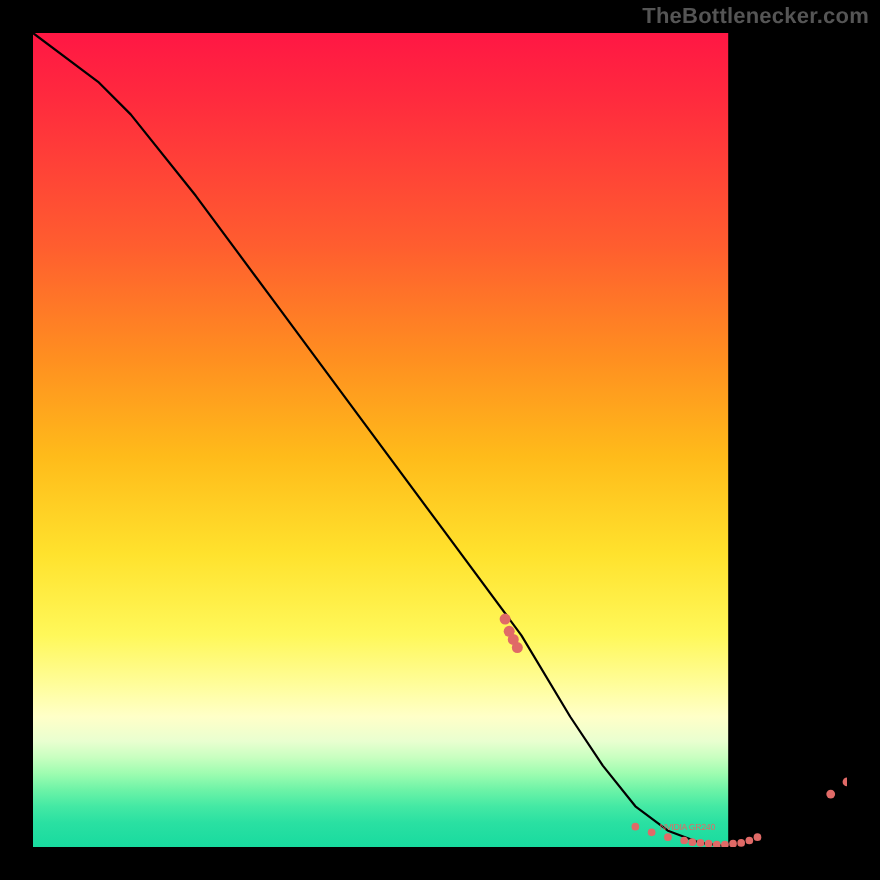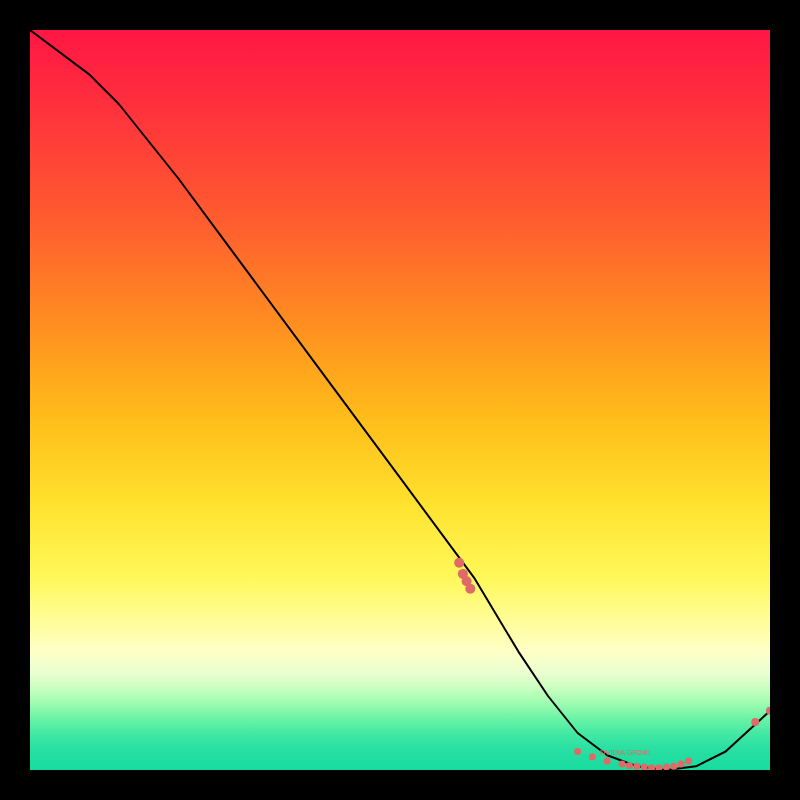--- a/index.html
+++ b/index.html
@@ -14,21 +14,21 @@
   .frame {
     position: relative;
     width: 800px;
     height: 800px;
     background: #000;
   }
   .plot {
     position: absolute;
     left: 30px;
     top: 30px;
-    width: 740px;
+    width: 632px;
     height: 740px;
     
     background: linear-gradient(
       to bottom,
       #ff1744 0%,
       #ff2a3e 8%,
       #ff5d2f 26%,
       #ff8f20 40%,
       #ffbb1a 52%,
       #ffe22d 64%,
@@ -103,13 +103,14 @@
           <circle class="pt" cx="636.4" cy="737.0" r="3.5"></circle>
           <circle class="pt" cx="643.8" cy="736.3" r="3.5"></circle>
           <circle class="pt" cx="651.2" cy="734.1" r="3.5"></circle>
           <circle class="pt" cx="658.6" cy="731.1" r="3.5"></circle>
           <circle class="pt" cx="725.2" cy="691.9" r="4"></circle>
           <circle class="pt" cx="740.0" cy="680.8" r="4"></circle>
         </g>
       <text id="inline-label" class="tiny-label" x="569.8" y="724.9">NVIDIA GR240</text>
     </svg>
   </div>
+  <div class="watermark">TheBottlenecker.com</div>
 </div>
 
 </body></html>

